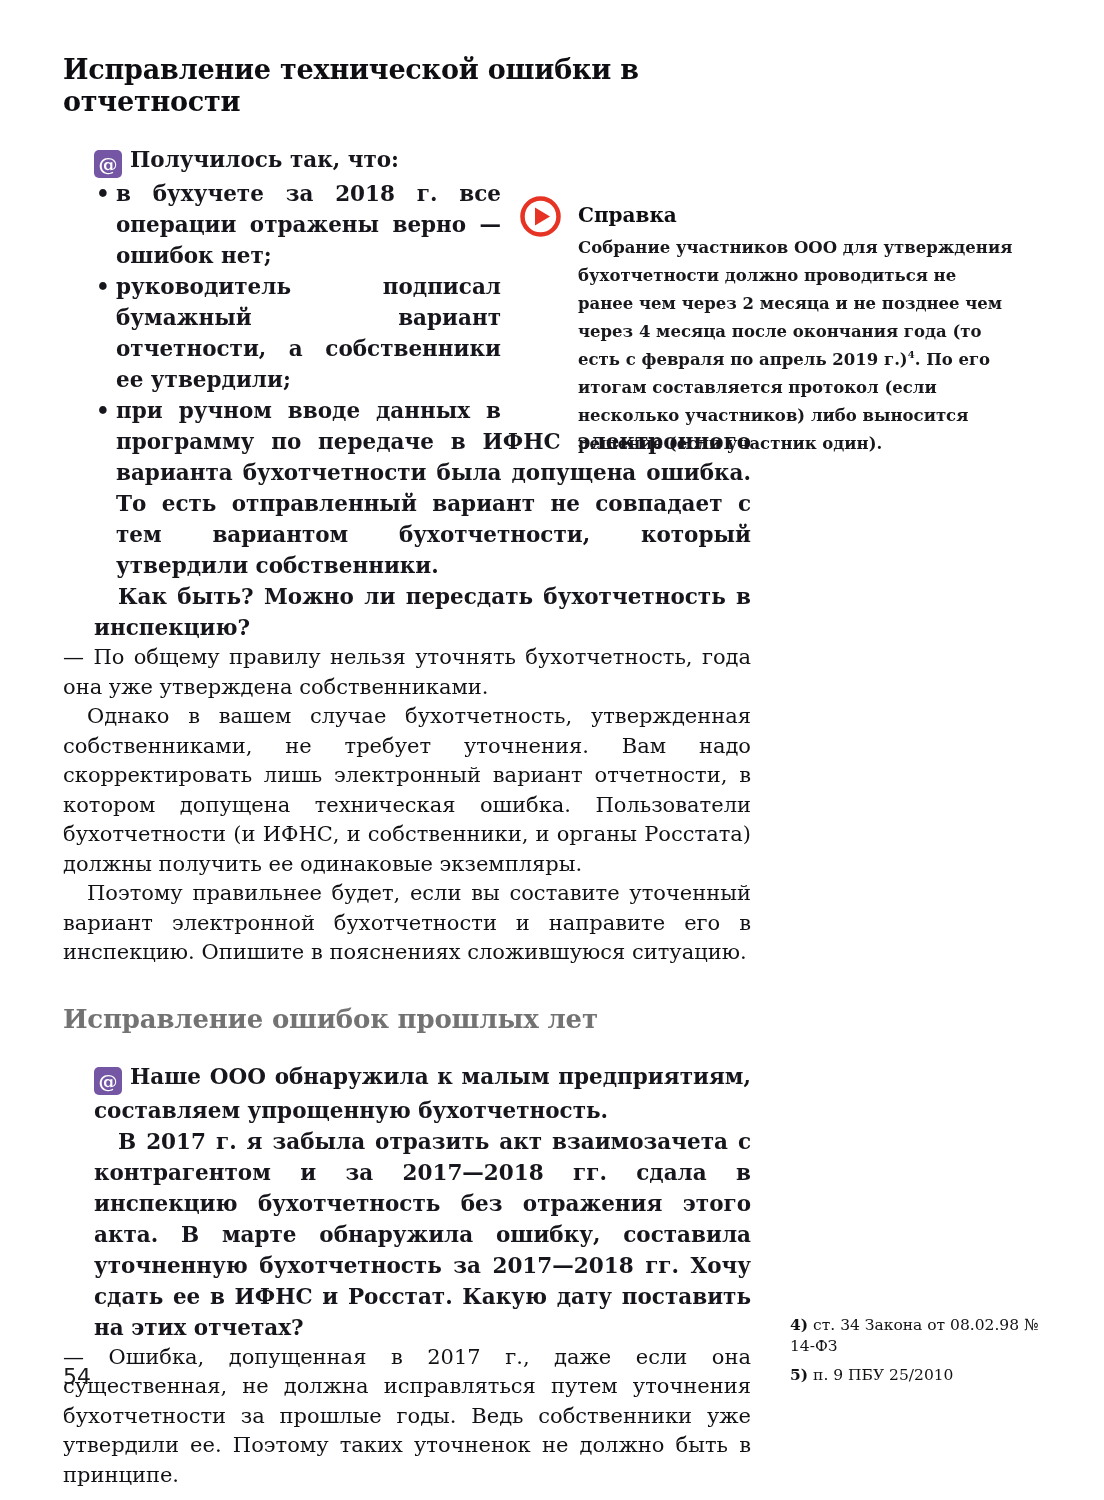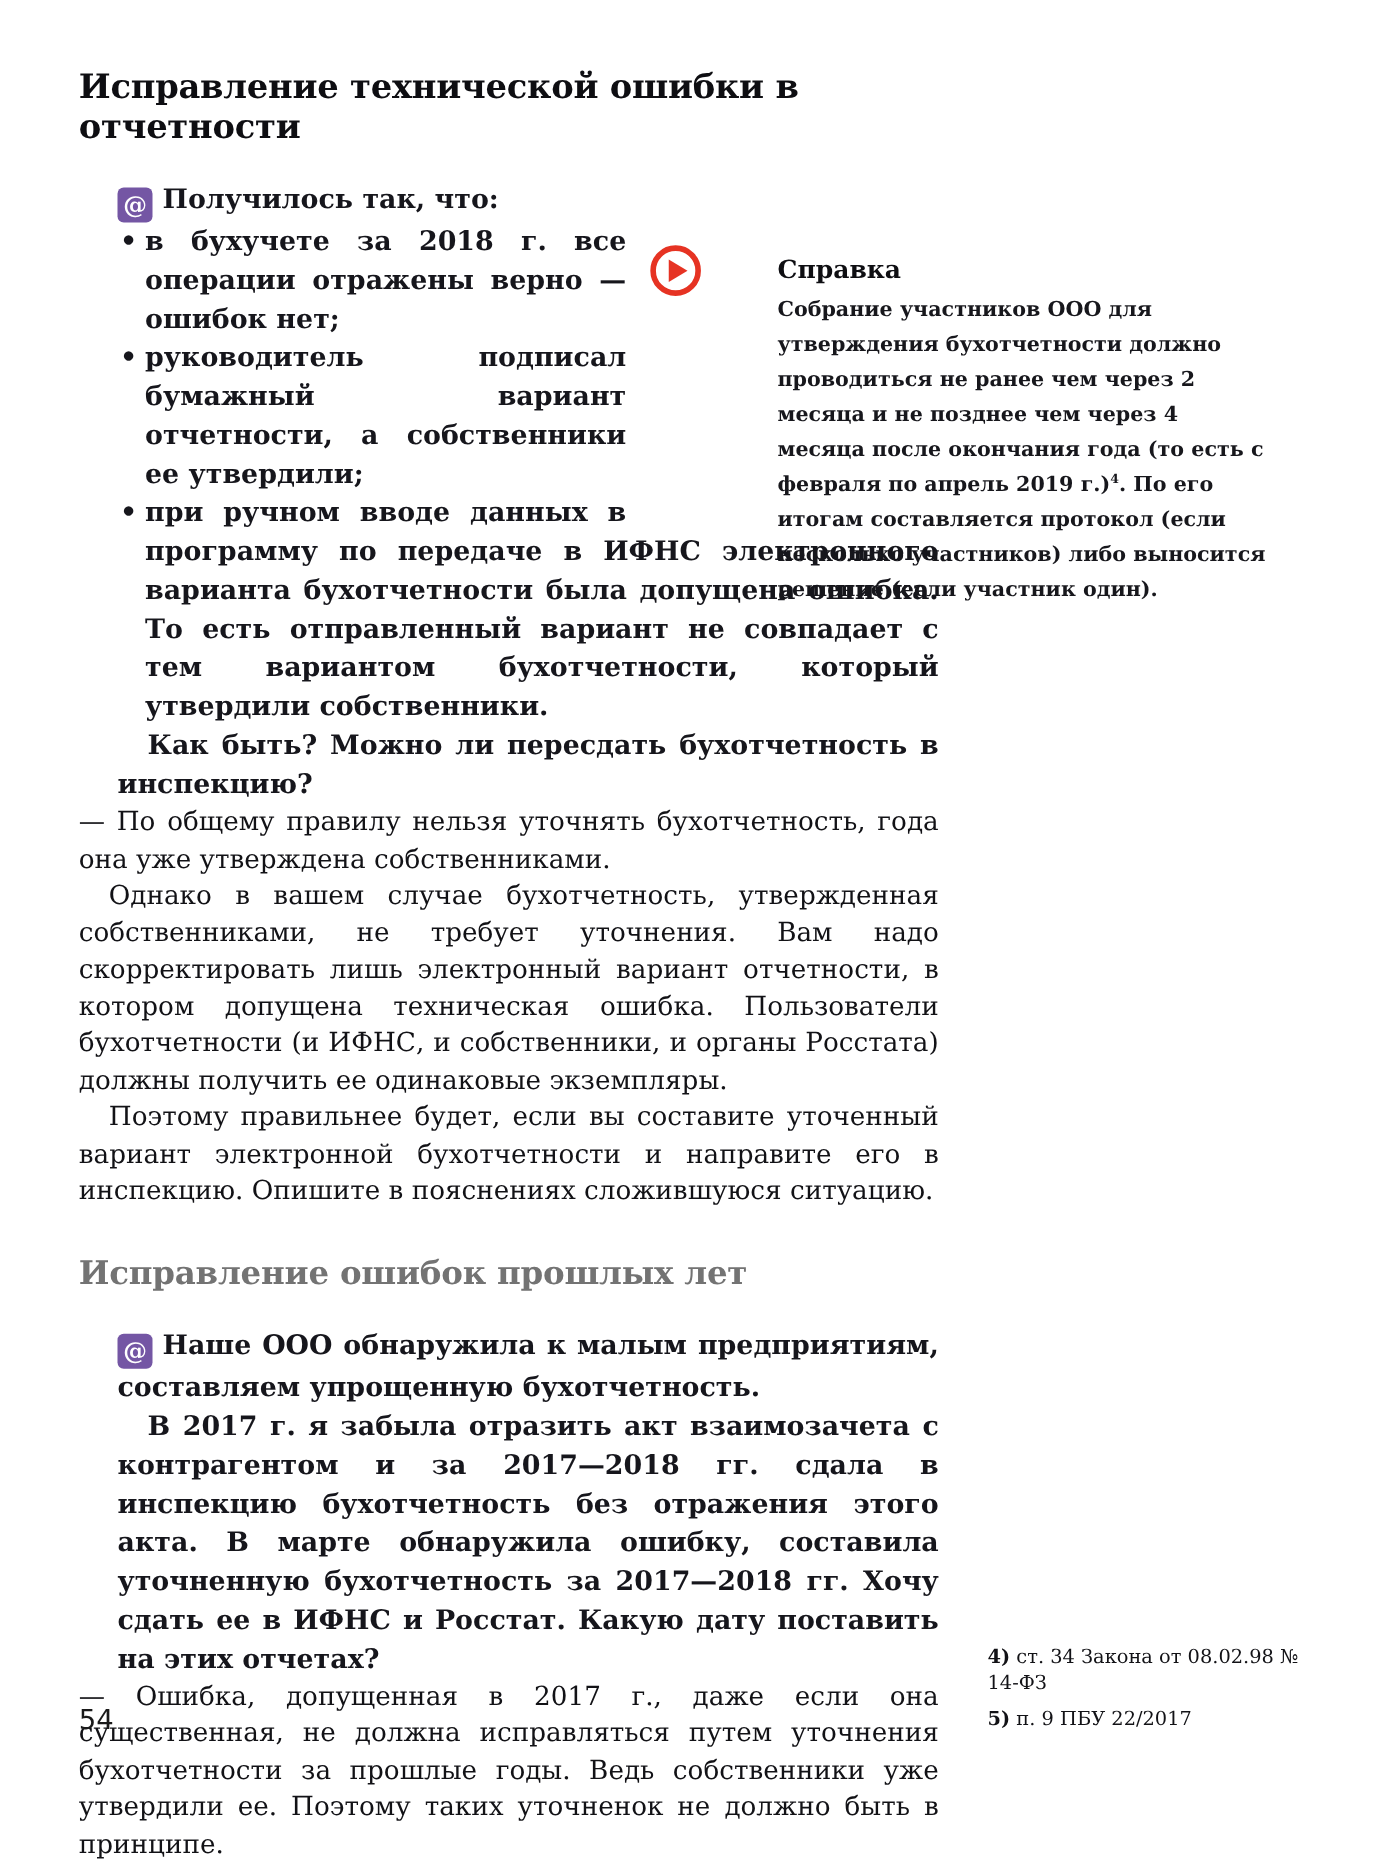--- a/index.html
+++ b/index.html
@@ -105,21 +105,20 @@
   .answer p.indent { text-indent: 24px; }
 
   
   .sidebar {
     position: absolute;
     left: 520px;
     top: 196px;
     width: 494px;
     display: grid;
     grid-template-columns: 58px 1fr;
-    gap: 44px;
   }
   .play-icon { display: block; width: 41px; height: 41px; }
   .sidebar-title {
     font-size: 20px;
     font-weight: bold;
     line-height: 26px;
     margin: 6px 0 6px 0;
     color: #0e0e12;
   }
   .sidebar-text {
@@ -204,18 +203,18 @@
       </svg>
     </div>
     <div>
       <div class="sidebar-title">Справка</div>
       <p class="sidebar-text"><span>Собрание участников ООО для утверждения бухотчетности должно проводиться не ранее чем через 2 месяца и не позднее чем через 4 месяца после окончания года (то есть с февраля по апрель 2019 г.)</span><sup>4</sup><span>. По его итогам составляется протокол (если несколько участников) либо выносится решение (если участник один).</span></p>
     </div>
   </aside>
 
   <div class="footnotes">
     <div class="footnote"><span class="fn-marker">4)</span> <span>ст. 34 Закона от 08.02.98 № 14-ФЗ</span></div>
-    <div class="footnote"><span class="fn-marker">5)</span> <span>п. 9 ПБУ 22/2017</span></div>
+    <div class="footnote"><span class="fn-marker">5)</span> <span>п. 9 ПБУ 25/2010</span></div>
   </div>
 
   <div class="page-number">54</div>
 
 </div>
 
 </body></html>

